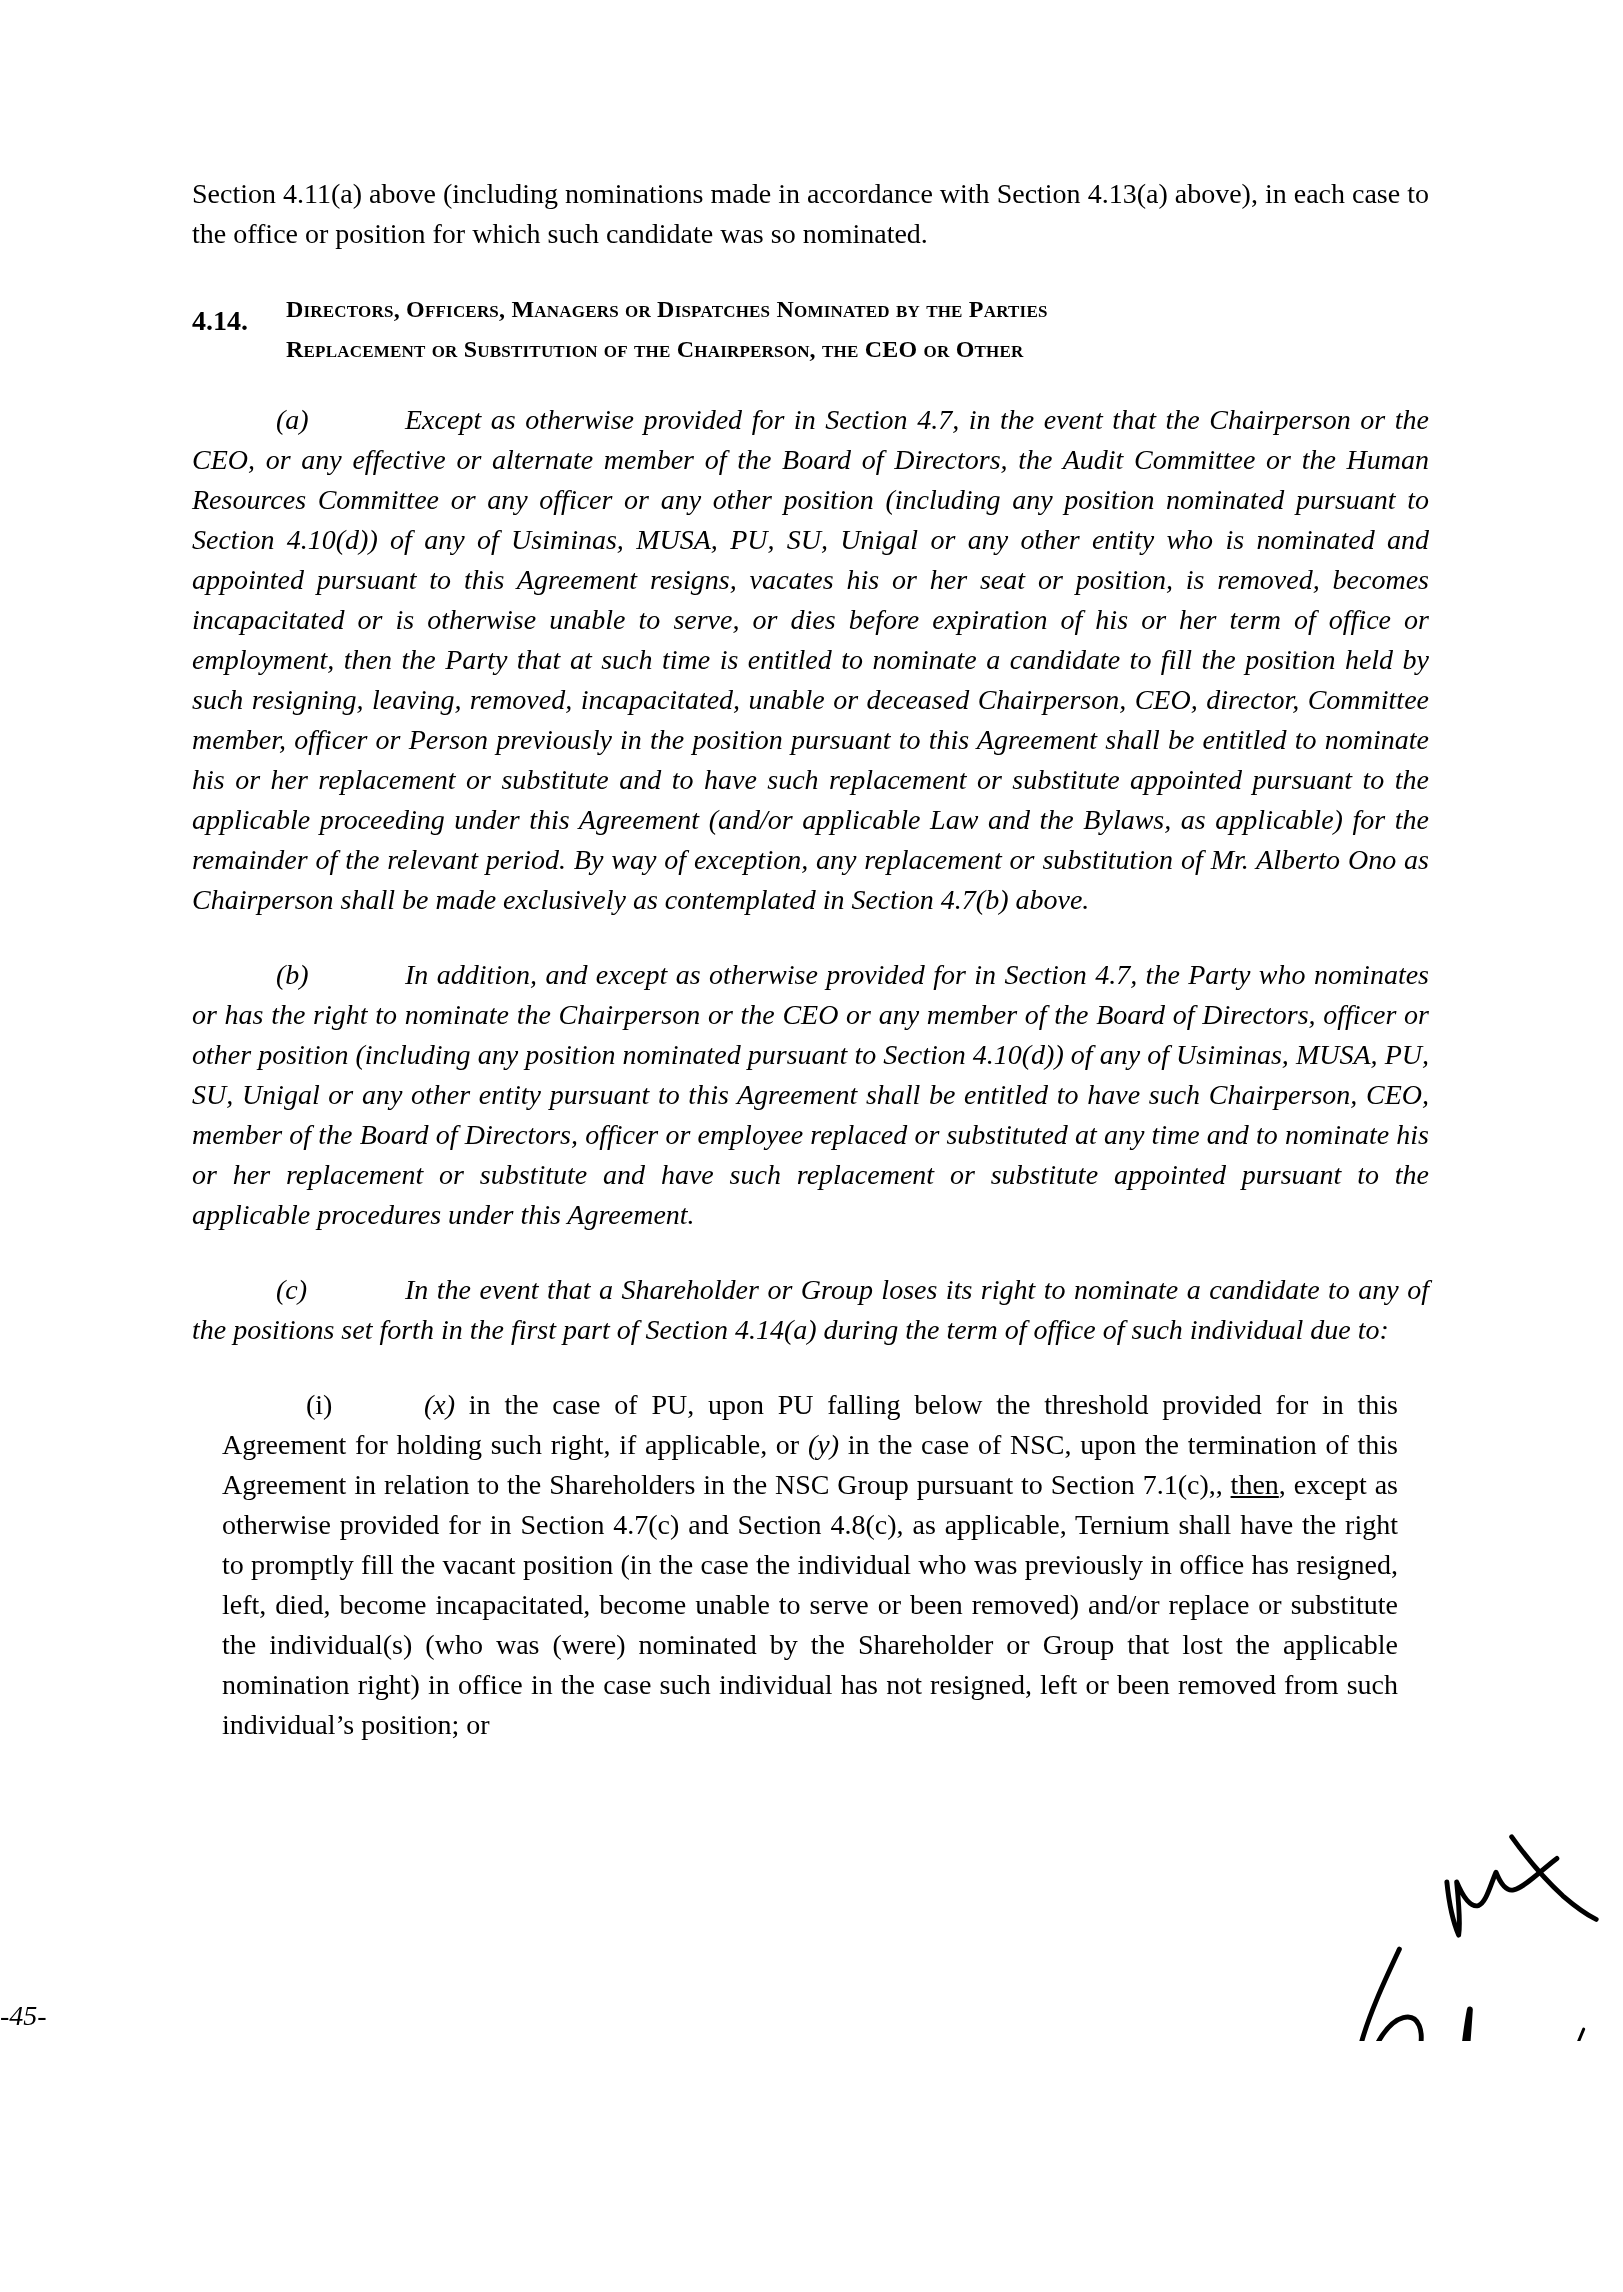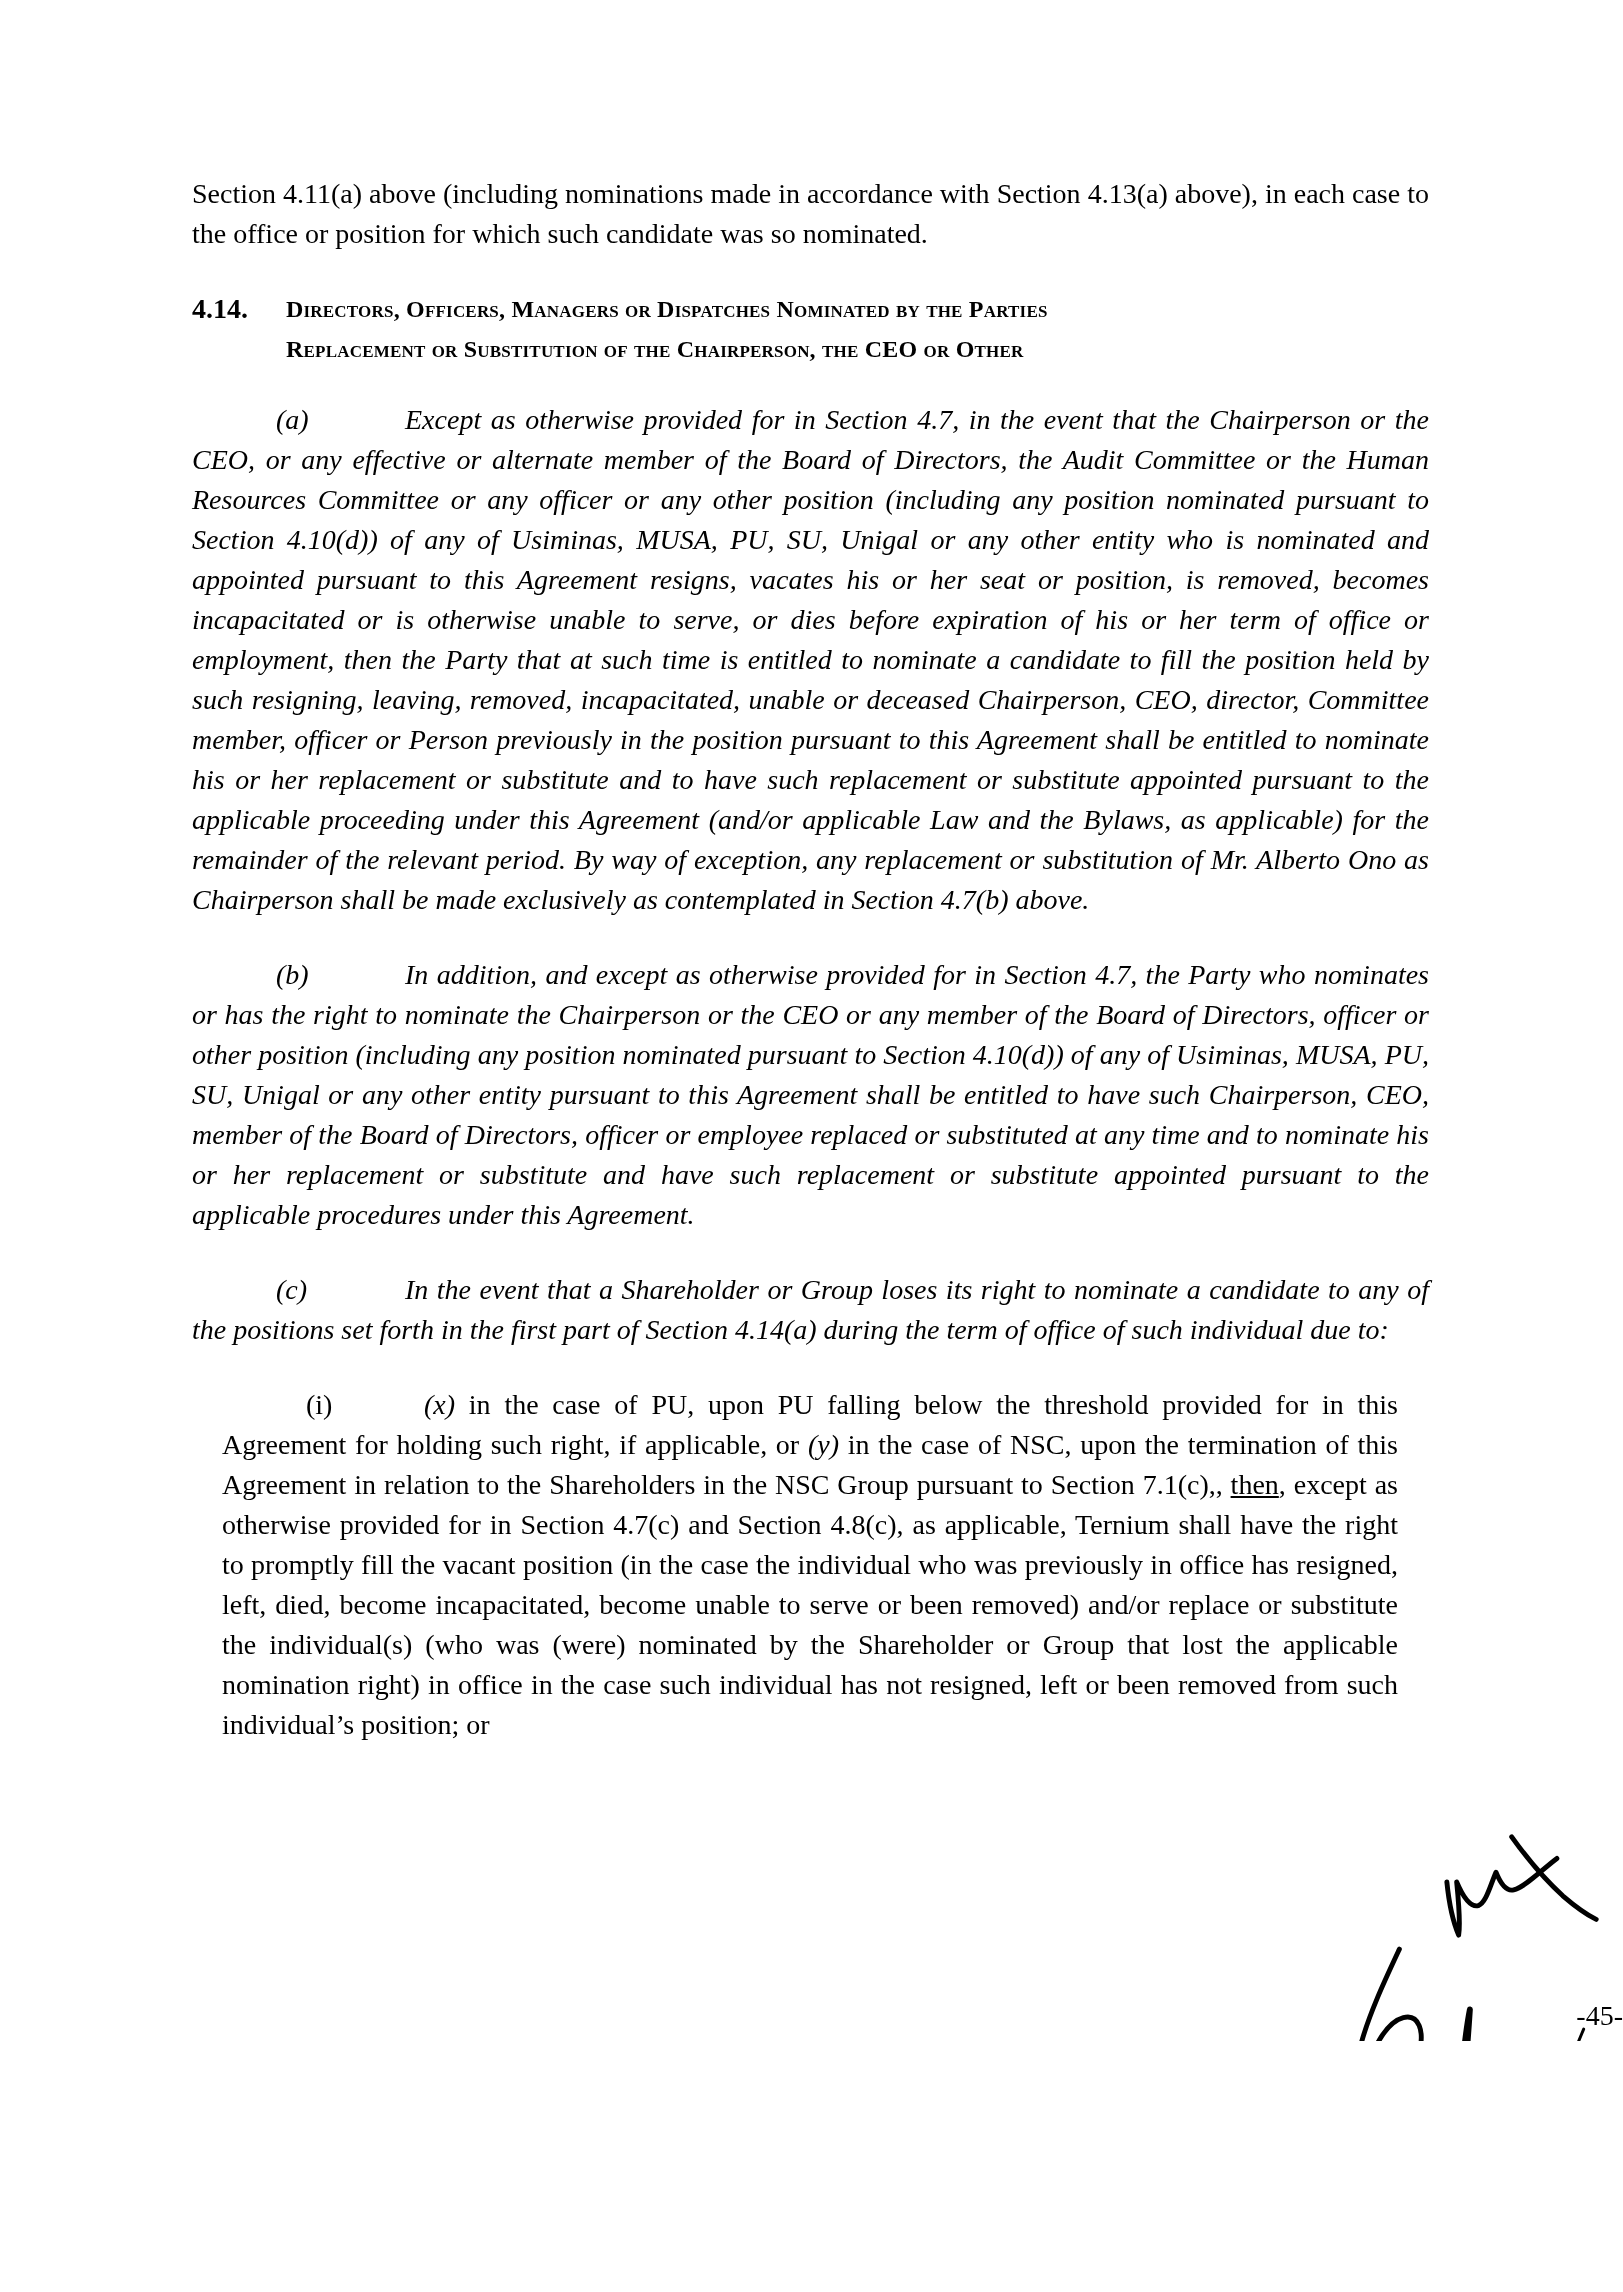--- a/index.html
+++ b/index.html
@@ -66,43 +66,44 @@
   
   .heading {
     position: relative;
     margin-top: 0;
     margin-bottom: 31px;
     padding-left: 94px;
   }
   .heading-num {
     position: absolute;
     left: 0;
-    top: 0;
+    top: 12px;
     font-weight: bold;
     font-size: 28px;
     line-height: 40px;
   }
   .heading-text {
     font-weight: bold;
     font-size: 24px;
     line-height: 40px;
     font-variant: small-caps;
     letter-spacing: 0.2px;
   }
 
   em { font-style: italic; }
   u { text-decoration: underline; }
 
   .page-number {
     position: absolute;
     left: 0;
     right: 0;
     top: 2000px;
-    text-align: right;
+    text-align: left;
     font-size: 28px;
+    font-style: italic;
   }
 
   .signature {
     position: absolute;
     pointer-events: none;
   }
   #sig-top { left: 1439px; top: 1825px; }
   #sig-left { left: 1329px; top: 1943px; }
   #sig-midright { left: 1407px; top: 1982px; }
 </style>

